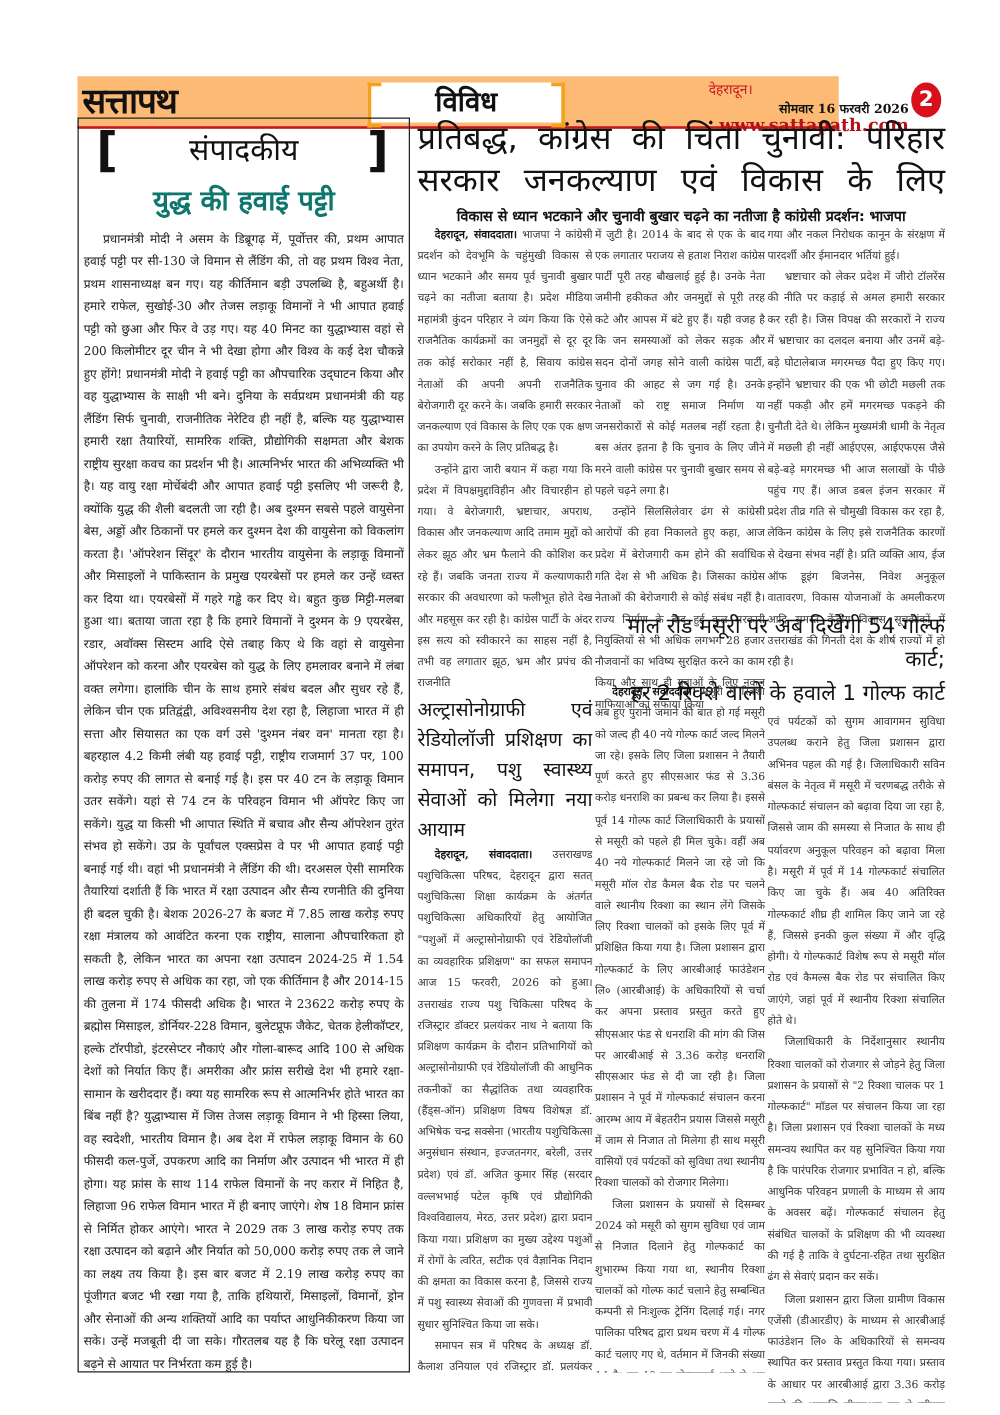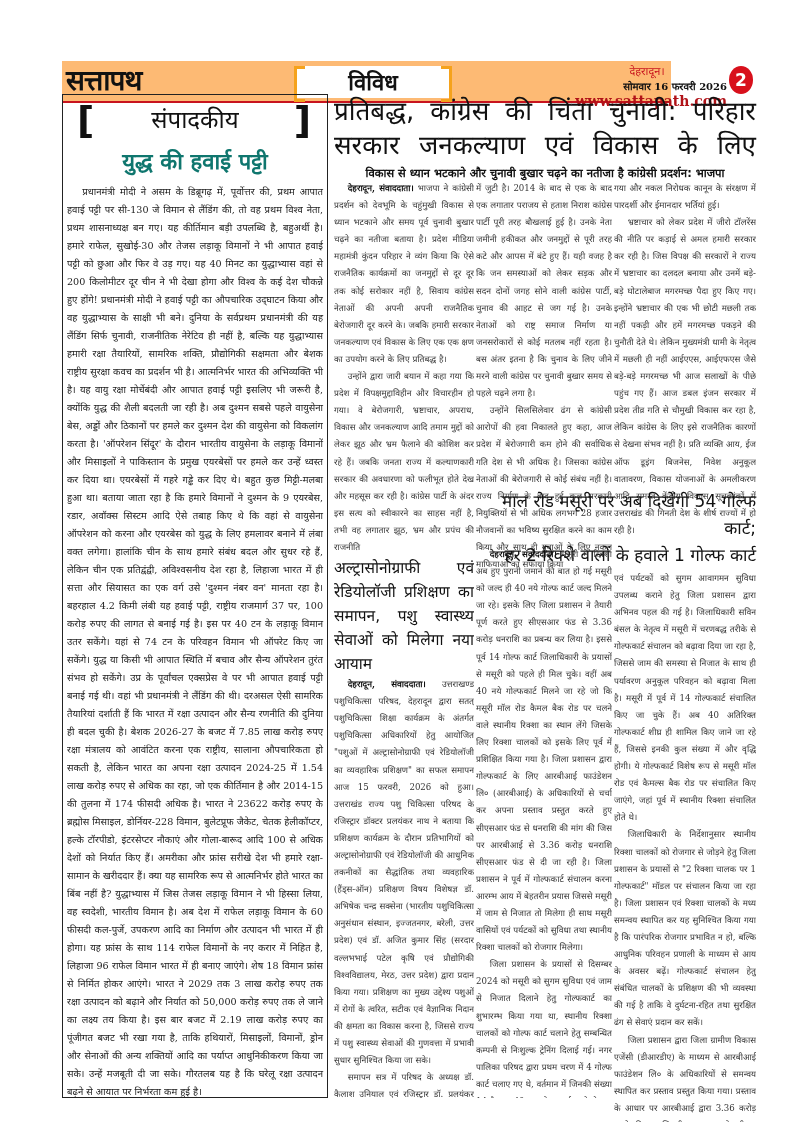--- a/index.html
+++ b/index.html
@@ -15,21 +15,21 @@
   .section-box { position:absolute; left:232px; top:5px; width:158px; height:32px;
                  background:#fff; }
   .section-box .br { position:absolute; top:0; width:8px; height:30px;
                      border:3px solid #f5a21c; }
   .section-box .br.l { left:0; border-right:none; }
   .section-box .br.r { right:0; border-left:none; }
   .section-box .label { position:absolute; left:0; right:0; top:0; text-align:center;
                         font-family:"DejaVu Sans", sans-serif; font-weight:bold;
                         font-size:22px; line-height:34px; color:#111; }
   .dateline { position:absolute; left:505px; top:2px; width:160px; }
-  .dateline .city { font-family:"DejaVu Sans", sans-serif; font-size:11px; color:#c8141e;text-align:center; }
+  .dateline .city { font-family:"DejaVu Sans", sans-serif; font-size:11px; color:#c8141e; }
   .dateline .date { font-size:10px; text-align:right; color:#111; margin-top:1px; font-weight:bold; }
   .dateline .url { font-size:14px; text-align:right; color:#b01218; font-weight:bold; }
   .pageno { position:absolute; left:667px; top:5px; width:24px; height:28px; border-radius:50%;
             background:#d8101c; color:#fff; font-family:"DejaVu Sans", sans-serif;
             font-weight:bold; font-size:17px; text-align:center; line-height:28px; }
 
   
   .editorial { position:absolute; left:0; top:44px; width:266px; height:1004px;
                border:1.5px solid #222; box-sizing:border-box; padding:0 4px; }
   .ed-head { position:relative; height:46px; margin-top:2px; }

